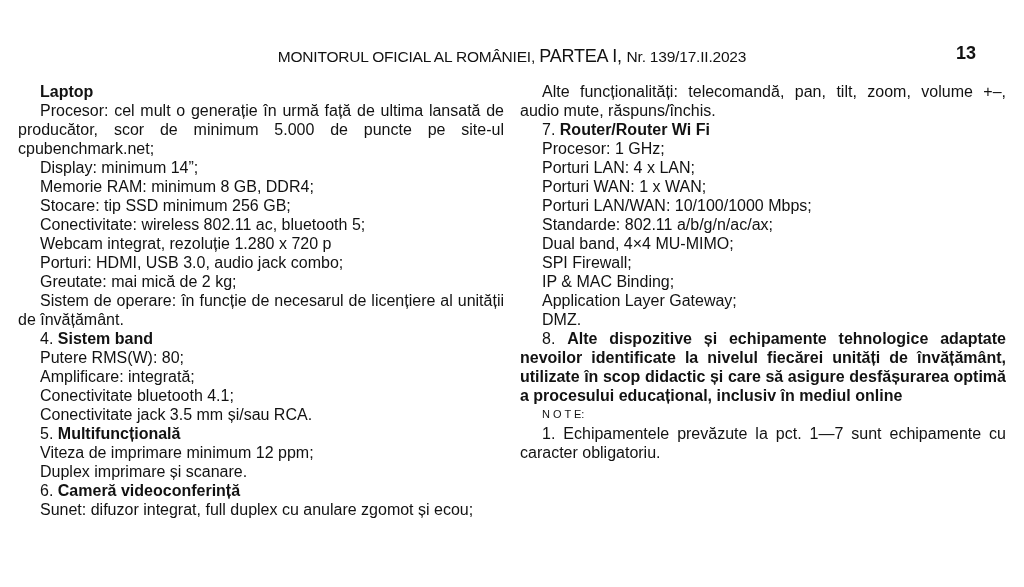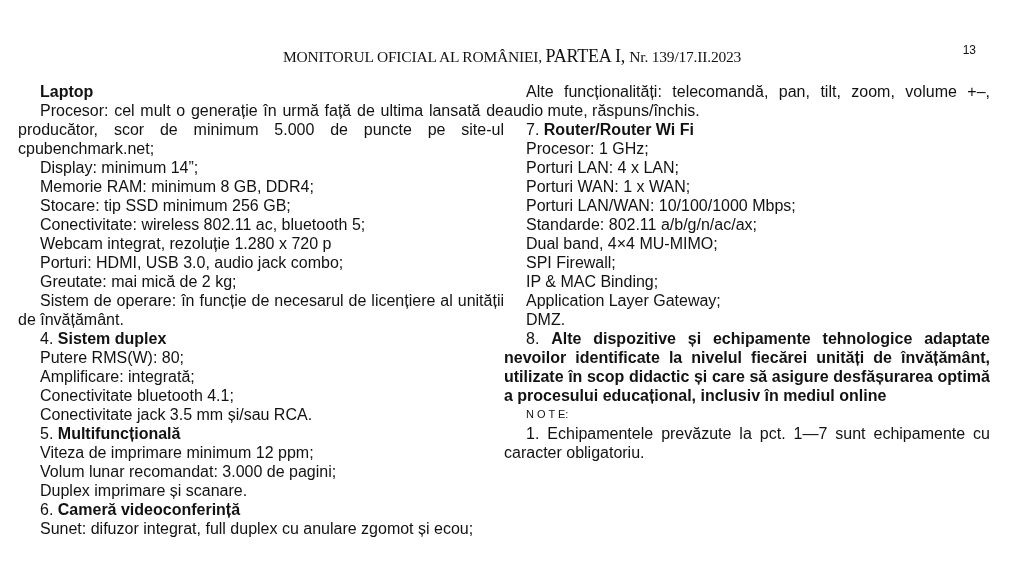--- a/index.html
+++ b/index.html
@@ -16,32 +16,34 @@
     background:#ffffff;
   }
   .header {
     position:absolute;
     top:46px; left:0; width:1024px;
     text-align:center;
     font-size:15.5px;
     letter-spacing:-0.2px;
     white-space:nowrap;
   }
-  .header .seg { display:inline;font-family:Liberation Serif, serif; }
+  .header .seg { display:inline; }
   .header .partea { font-size:18px; }
   .page-number {
     position:absolute;
     top:43px; right:48px;
-    font-size:12px;
+    font-size:18px;
+    font-weight:bold;
   }
   .columns {
     position:absolute;
     top:82px; left:18px;
     width:988px;
     display:flex;
+    gap:16px;
   }
   .col {
     width:486px;
     font-size:16px;
     line-height:19px;
   }
   .col p {
     margin:0;
     text-indent:22px;
     text-align:justify;
@@ -68,28 +70,27 @@
         <p><span class="b">Laptop</span></p>
         <p><span>Procesor: cel mult o generație în urmă față de ultima lansată de producător, scor de minimum 5.000 de puncte pe site-ul cpubenchmark.net;</span></p>
         <p><span>Display: minimum 14”;</span></p>
         <p><span>Memorie RAM: minimum 8 GB, DDR4;</span></p>
         <p><span>Stocare: tip SSD minimum 256 GB;</span></p>
         <p><span>Conectivitate: wireless 802.11 ac, bluetooth 5;</span></p>
         <p><span>Webcam integrat, rezoluție 1.280 x 720 p</span></p>
         <p><span>Porturi: HDMI, USB 3.0, audio jack combo;</span></p>
         <p><span>Greutate: mai mică de 2 kg;</span></p>
         <p><span>Sistem de operare: în funcție de necesarul de licențiere al unității de învățământ.</span></p>
-        <p><span>4. </span><span class="b">Sistem duplex</span></p>
+        <p><span>4. </span><span class="b">Sistem band</span></p>
         <p><span>Putere RMS(W): 80;</span></p>
         <p><span>Amplificare: integrată;</span></p>
         <p><span>Conectivitate bluetooth 4.1;</span></p>
         <p><span>Conectivitate jack 3.5 mm și/sau RCA.</span></p>
         <p><span>5. </span><span class="b">Multifuncțională</span></p>
         <p><span>Viteza de imprimare minimum 12 ppm;</span></p>
-        <p><span>Volum lunar recomandat: 3.000 de pagini;</span></p>
         <p><span>Duplex imprimare și scanare.</span></p>
         <p><span>6. </span><span class="b">Cameră videoconferință</span></p>
         <p><span>Sunet: difuzor integrat, full duplex cu anulare zgomot și ecou;</span></p>
       </div>
     <div class="col">
         <p><span>Alte funcționalități: telecomandă, pan, tilt, zoom, volume +–, audio mute, răspuns/închis.</span></p>
         <p><span>7. </span><span class="b">Router/Router Wi Fi</span></p>
         <p><span>Procesor: 1 GHz;</span></p>
         <p><span>Porturi LAN: 4 x LAN;</span></p>
         <p><span>Porturi WAN: 1 x WAN;</span></p>

